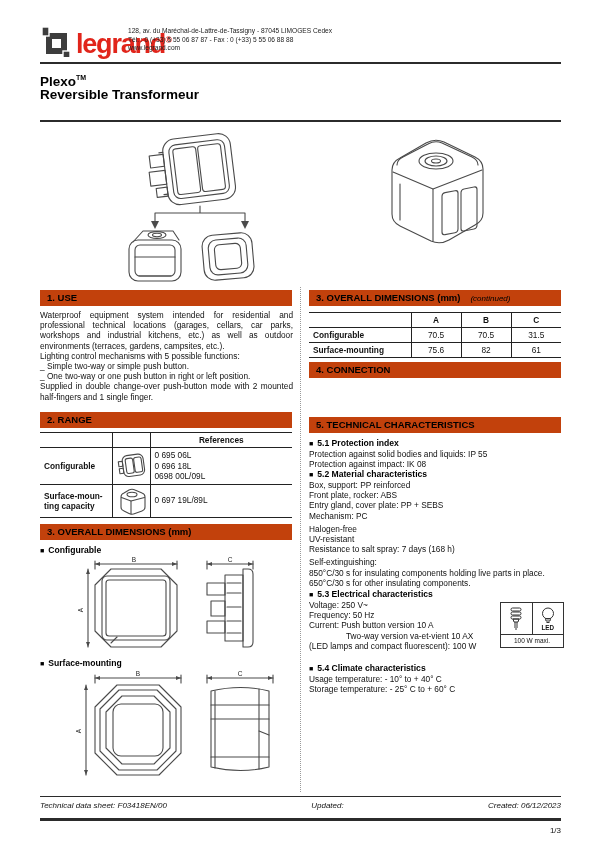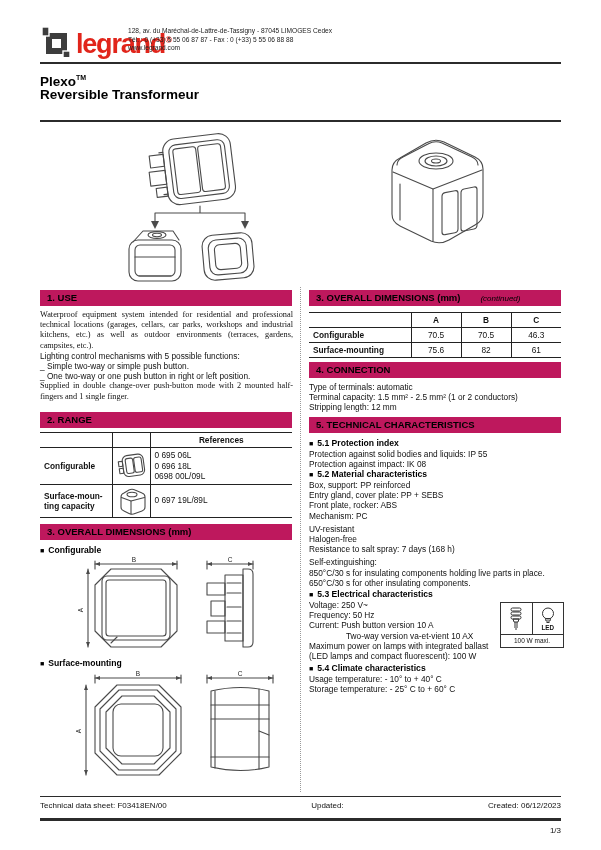--- a/index.html
+++ b/index.html
@@ -4,26 +4,26 @@
 <style>
   * { margin:0; padding:0; box-sizing:border-box; }
   html,body { background:#ffffff; }
   .page {
     position:relative; width:601px; height:850px; background:#ffffff;
     font-family:"Liberation Sans", sans-serif; color:#111; overflow:hidden;
   }
   .abs { position:absolute; }
   .rule  { position:absolute; background:#2b2b2b; }
   .bar {
-    position:absolute; width:252px; height:16px; background:#be185d;
+    position:absolute; width:252px; height:16px; background:#c2410c;
     font-size:9.5px; font-weight:bold; line-height:16px; padding-left:7px; color:#000;
   }
-  .bar .cont { font-weight:normal; font-style:italic; font-size:8px; margin-left:20px; }
+  .bar .cont { font-weight:normal; font-style:italic; font-size:8px; margin-left:10px; }
   .txt { font-size:8.3px; line-height:10.2px; color:#111; }
-  .just { text-align:justify;font-family:Liberation Serif, serif; }
+  .just { text-align:justify; }
   .b { font-weight:bold; }
   .logo-text { font-size:27px; font-weight:bold; color:#e1251b; letter-spacing:-1.2px; line-height:30px; }
   .logo-text .reg { font-size:9px; vertical-align:super; letter-spacing:0; }
   .addr { font-size:6.6px; line-height:8.6px; color:#222; }
   .ptitle { font-size:13.5px; font-weight:bold; line-height:18px; color:#000; }
   .ptitle sup { font-size:7px; }
   .cat { display:flex; font-size:8px; font-weight:bold; line-height:10.5px; color:#000; }
   .cat .nums div { white-space:nowrap; }
   .subhead { font-size:8.6px; font-weight:bold; color:#000; }
   .subhead .sq { font-size:7px; margin-right:4px; }
@@ -45,21 +45,21 @@
   .sblock .ln { font-size:8.3px; line-height:10.2px; }
   .sblock .gap { height:3px; }
   .indent { padding-left:37px; }
   .lampbox { position:absolute; left:500px; top:602px; width:64px; height:46px; border:1.2px solid #333; }
   .lampbox .cells { display:flex; height:32px; border-bottom:1.2px solid #333; }
   .lampbox .cell { flex:1; display:flex; flex-direction:column; align-items:center; justify-content:center; }
   .lampbox .cell + .cell { border-left:1.2px solid #333; }
   .lampbox .led-label { font-size:6.3px; font-weight:bold; line-height:7px; }
   .lampbox .caption { font-size:6.5px; text-align:center; line-height:12px; }
   .dotsep { position:absolute; left:300px; top:287px; height:505px; width:0; border-left:1px dotted #9a9a9a; }
-  .footer-row { position:absolute; left:40px; top:801px; width:521px; display:flex; justify-content:space-between; font-size:8px; }
+  .footer-row { position:absolute; left:40px; top:801px; width:521px; display:flex; justify-content:space-between; font-size:8px;font-style:italic; }
   .pagenum { position:absolute; right:40px; top:826px; font-size:8px; }
   svg { display:block; }
   .lineart { stroke:#4a4a4a; fill:none; stroke-width:1.1; stroke-linejoin:round; stroke-linecap:round; }
   .dimtext { font-size:6.5px; fill:#222; stroke:none; font-family:"Liberation Sans",sans-serif; }
 </style>
 </head>
 <body>
 
 <div class="page">
 
@@ -289,70 +289,64 @@
         <tr>
       <td class="vr"></td>
       <td class="vr hd">A</td>
       <td class="vr hd">B</td>
       <td class="hd">C</td>
     </tr>
     <tr>
       <td class="vr b">Configurable</td>
       <td class="vr val">70.5</td>
       <td class="vr val">70.5</td>
-      <td class="val">46.3</td>
+      <td class="val">31.5</td>
     </tr>
     <tr>
       <td class="vr b">Surface-mounting</td>
       <td class="vr val">75.6</td>
       <td class="vr val">82</td>
       <td class="val">61</td>
     </tr>
   </tbody>
     </table>
 
   <div class="bar" style="left:309px;top:362px"><span>4. CONNECTION</span></div>
 
-  <div class="abs txt" style="left:309px;top:382px;width:252px">
-    <div>Type of terminals: automatic</div>
-    <div>Terminal capacity: 1.5 mm² - 2.5 mm² (1 or 2 conductors)</div>
-    <div>Stripping length: 12 mm</div>
-  </div>
 
   <div class="bar" style="left:309px;top:417px"><span>5. TECHNICAL CHARACTERISTICS</span></div>
 
   <div class="abs sblock" style="left:309px;top:438px;width:252px">
     <div class="title"><span class="sq">■</span><span>5.1 Protection index</span></div>
     <div class="ln">Protection against solid bodies and liquids: IP 55</div>
     <div class="ln">Protection against impact: IK 08</div>
   </div>
 
   <div class="abs sblock" style="left:309px;top:469px;width:252px">
     <div class="title"><span class="sq">■</span><span>5.2 Material characteristics</span></div>
     <div class="ln">Box, support: PP reinforced</div>
+    <div class="ln">Front plate, rocker: ABS</div>
     <div class="ln">Entry gland, cover plate: PP + SEBS</div>
-    <div class="ln">Front plate, rocker: ABS</div>
     <div class="ln">Mechanism: PC</div>
     <div class="gap"></div>
+    <div class="ln">Halogen-free</div>
     <div class="ln">UV-resistant</div>
-    <div class="ln">Halogen-free</div>
     <div class="ln">Resistance to salt spray: 7 days (168 h)</div>
     <div class="gap"></div>
     <div class="ln">Self-extinguishing:</div>
     <div class="ln">850°C/30 s for insulating components holding live parts in place.</div>
     <div class="ln">650°C/30 s for other insulating components.</div>
   </div>
 
   <div class="abs sblock" style="left:309px;top:589px;width:252px">
     <div class="title"><span class="sq">■</span><span>5.3 Electrical characteristics</span></div>
     <div class="ln">Voltage: 250 V~</div>
     <div class="ln">Frequency: 50 Hz</div>
     <div class="ln">Current: Push button version 10 A</div>
     <div class="ln indent">Two-way version va-et-vient  10 AX</div>
-    <div class="ln">Maximum power on lamps with integrated ballast</div>
     <div class="ln">(LED lamps and compact fluorescent): 100 W</div>
   </div>
 
   <div class="lampbox">
     <div class="cells">
       <div class="cell">
         <svg width="14" height="24" viewBox="0 0 14 24">
           <g stroke="#333" fill="none" stroke-width="1">
             <rect x="2" y="1" width="10" height="3" rx="1.5"></rect>
             <rect x="2" y="5" width="10" height="3" rx="1.5"></rect>

